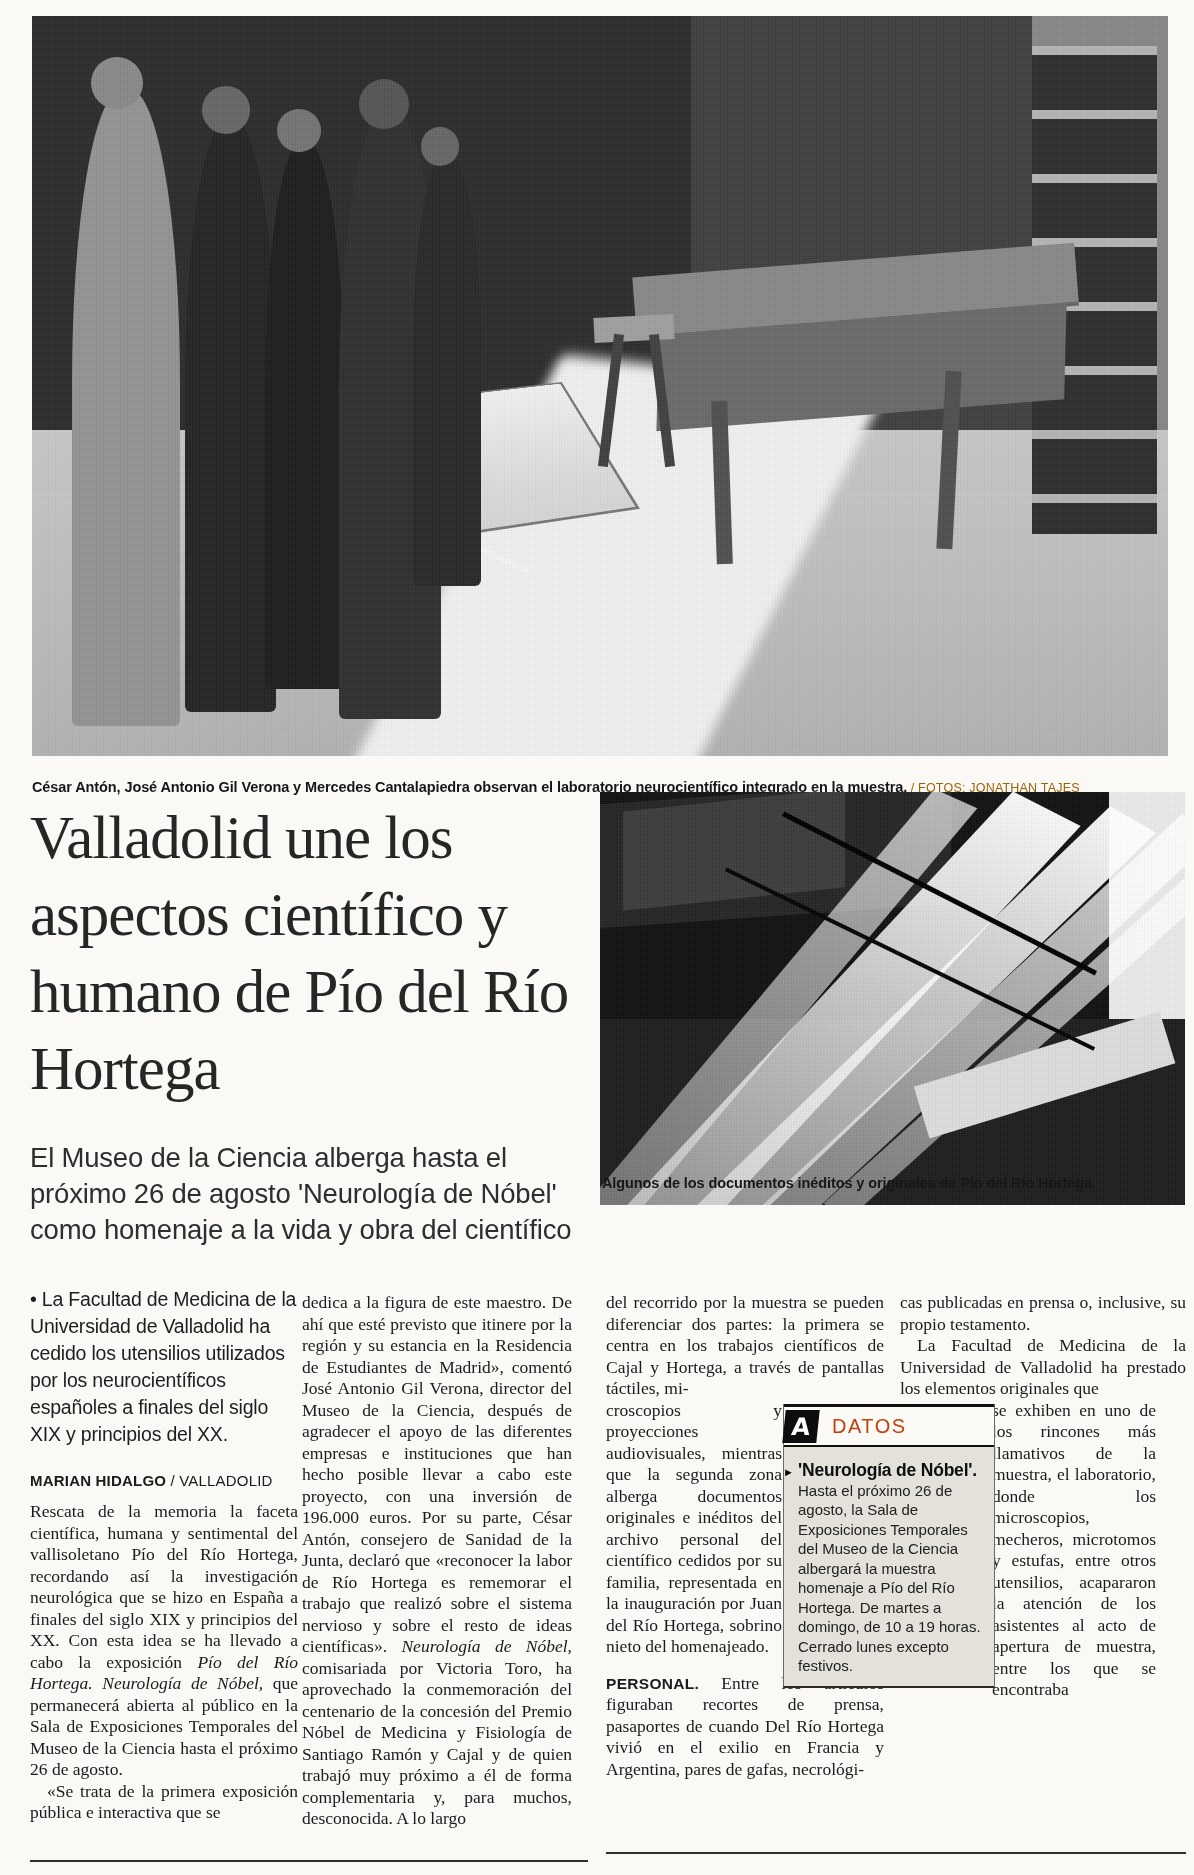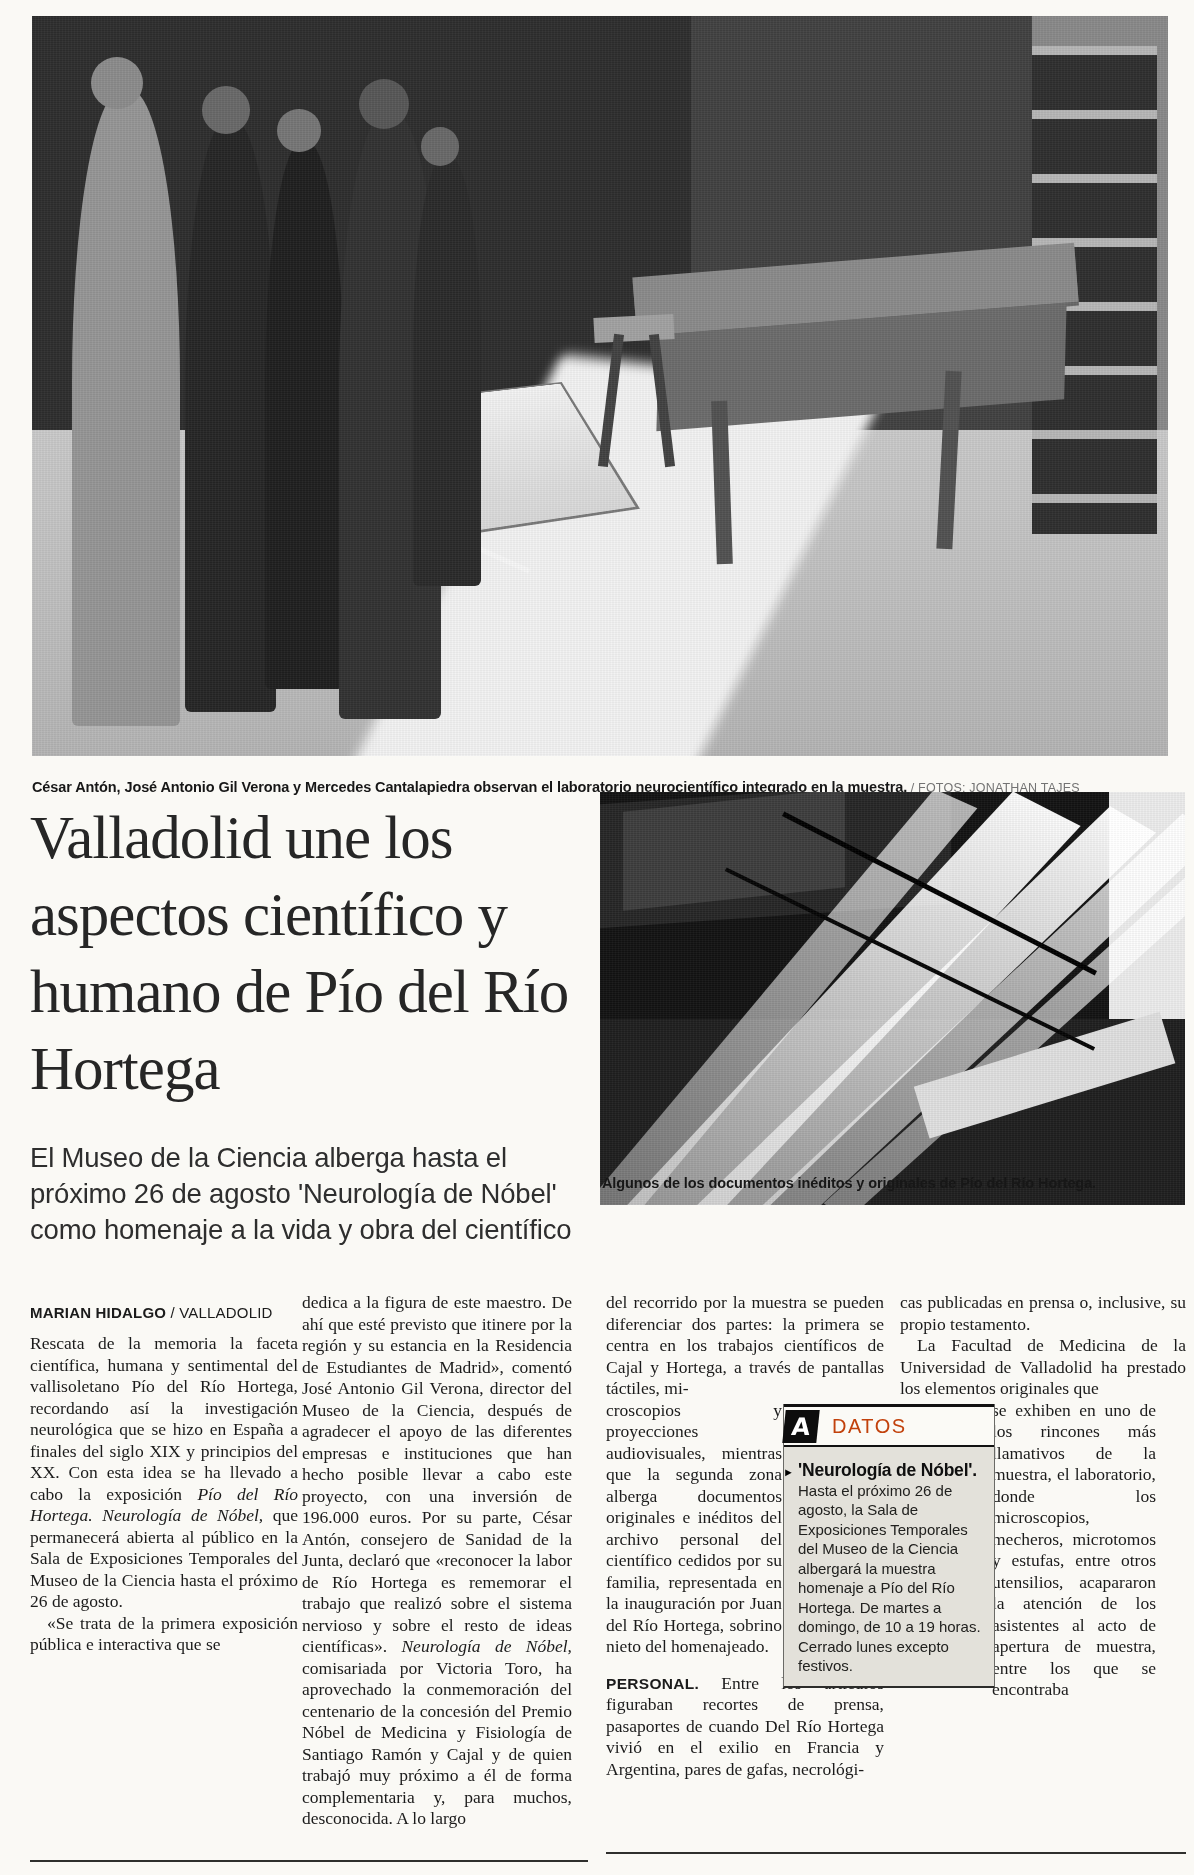--- a/index.html
+++ b/index.html
@@ -54,21 +54,21 @@
   .p2-b5{left:74%;width:5%;transform:rotate(36deg) skewX(-12deg);opacity:.8;}
   .p2-band{left:54%;top:62%;width:44%;height:13%;background:#dddcd7;transform:rotate(-17deg);}
   .p2-edge1{left:28%;top:24%;width:60%;height:5px;background:#060606;transform:rotate(27deg);}
   .p2-edge2{left:18%;top:40%;width:70%;height:4px;background:#0a0a0a;transform:rotate(26deg);}
 
   
   .cap{position:absolute;font-size:14.5px;line-height:17px;color:#171717;}
   .cap-main{left:32px;top:764px;width:1136px;}
   .cap-2{left:602px;top:1160px;width:583px;}
   .cap b{font-weight:700;letter-spacing:-.1px;}
-  .cap .credit{font-weight:400;font-size:12.5px;color:#737373;letter-spacing:.2px;}
+  .cap .credit{font-weight:400;font-size:12.5px;color:#a16207;letter-spacing:.2px;}
 
   
   .headline{position:absolute;left:30px;top:800px;width:568px;margin:0;
             font-family:"Liberation Serif",serif;font-weight:400;font-size:61px;
             line-height:1.26;letter-spacing:-1px;color:#262626;}
   .subhead{position:absolute;left:30px;top:1140px;width:578px;margin:0;
            font-weight:400;font-size:27.5px;line-height:1.3;color:#2e2e2e;letter-spacing:-.2px;}
 
   
   .col{position:absolute;top:1292px;}
@@ -157,20 +157,21 @@
     <div class="beam p2-b5"></div>
     <div class="p2-band"></div>
     <div class="p2-edge1"></div>
     <div class="p2-edge2"></div>
     <div class="grain"></div>
   </div>
 
   <p class="cap cap-2"><b>Algunos de los documentos inéditos y originales de Pío del Río Hortega.</b></p>
 
   <div class="col col-1">
+    <p class="lead">• La Facultad de Medicina de la Universidad de Valladolid ha cedido los utensilios utilizados por los neurocientíficos españoles a finales del siglo XIX y principios del XX.</p>
     <p class="byline"><b>MARIAN HIDALGO</b><span> / VALLADOLID</span></p>
     <p class="bodytext"><span>Rescata de la memoria la faceta científica, humana y sentimental del vallisoletano Pío del Río Hortega, recordando así la investigación neurológica que se hizo en España a finales del siglo XIX y principios del XX. Con esta idea se ha llevado a cabo la exposición </span><i>Pío del Río Hortega. Neurología de Nóbel,</i><span> que permanecerá abierta al público en la Sala de Exposiciones Temporales del Museo de la Ciencia hasta el próximo 26 de agosto.</span></p>
     <p class="bodytext indent">«Se trata de la primera exposición pública e interactiva que se</p>
   </div>
 
   <div class="col col-2">
     <p class="bodytext"><span>dedica a la figura de este maestro. De ahí que esté previsto que itinere por la región y su estancia en la Residencia de Estudiantes de Madrid», comentó José Antonio Gil Verona, director del Museo de la Ciencia, después de agradecer el apoyo de las diferentes empresas e instituciones que han hecho posible llevar a cabo este proyecto, con una inversión de 196.000 euros. Por su parte, César Antón, consejero de Sanidad de la Junta, declaró que «reconocer la labor de Río Hortega es rememorar el trabajo que realizó sobre el sistema nervioso y sobre el resto de ideas científicas». </span><i>Neurología de Nóbel,</i><span> comisariada por Victoria Toro, ha aprovechado la conmemoración del centenario de la concesión del Premio Nóbel de Medicina y Fisiología de Santiago Ramón y Cajal y de quien trabajó muy próximo a él de forma complementaria y, para muchos, desconocida. A lo largo</span></p>
   </div>
 
   <div class="col col-3">

